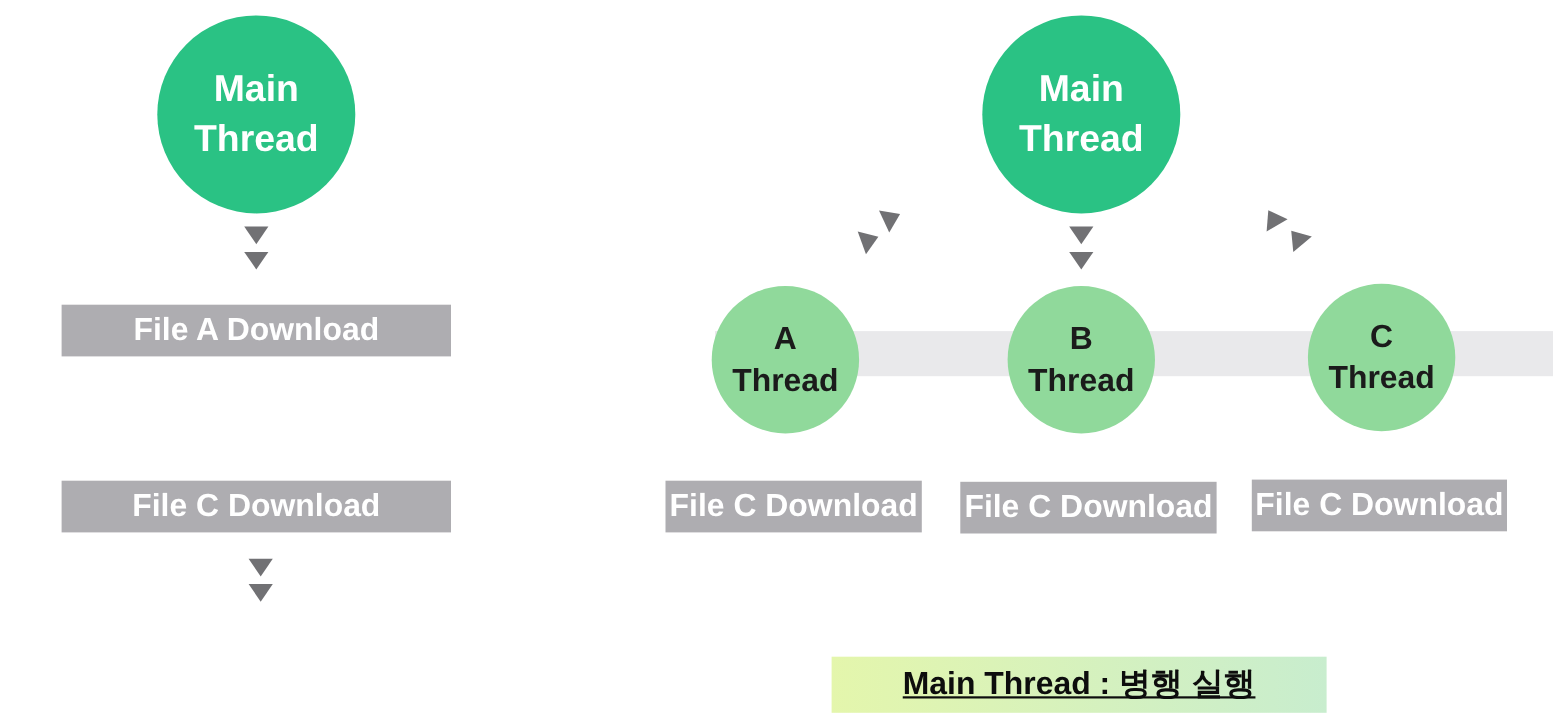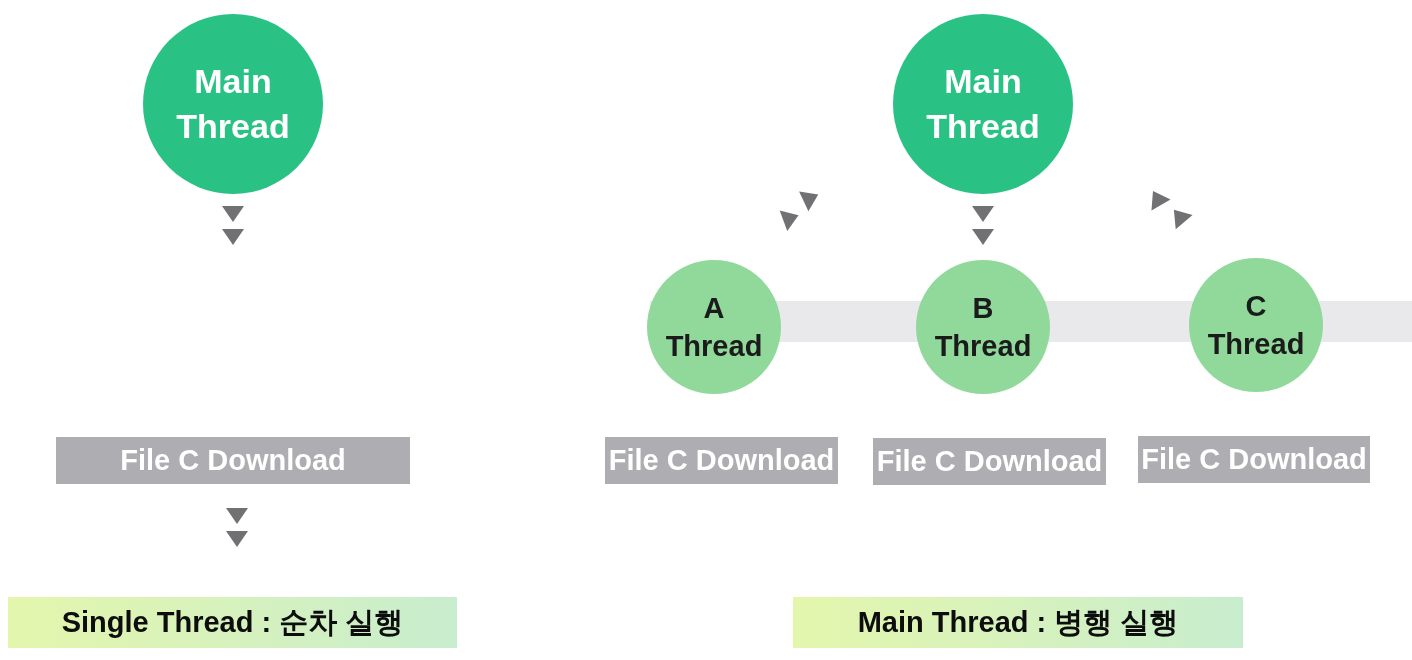--- a/index.html
+++ b/index.html
@@ -56,32 +56,32 @@
   <div class="circle main" style="left:143px;top:14px;">
     <span>Main</span>
     <span>Thread</span>
   </div>
 
   <div class="vstack" style="left:222px;top:206px;">
     <span class="tri"></span>
     <span class="tri"></span>
   </div>
 
+  <div class="gbar" style="left:56px;top:277px;width:354px;">
+    <span>File A Download</span>
+  </div>
   <div class="gbar" style="left:56px;top:437px;width:354px;">
     <span>File C Download</span>
   </div>
 
   <div class="vstack" style="left:226px;top:508px;">
     <span class="tri"></span>
     <span class="tri"></span>
   </div>
 
-  <div class="caption" style="left:8px;top:597px;width:449px;">
-    <span>Single Thread : 순차 실행</span>
-  </div>
 
   <div class="circle main" style="left:893px;top:14px;">
     <span>Main</span>
     <span>Thread</span>
   </div>
 
   <div class="diag" style="left:780px;top:188px;">
     <span class="tri" style="left:20px;top:2px;transform:rotate(245deg);"></span>
     <span class="tri" style="left:0px;top:22px;transform:rotate(250deg);"></span>
   </div>
@@ -114,17 +114,17 @@
   <div class="gbar" style="left:605px;top:437px;width:233px;">
     <span>File C Download</span>
   </div>
   <div class="gbar" style="left:873px;top:438px;width:233px;">
     <span>File C Download</span>
   </div>
   <div class="gbar" style="left:1138px;top:436px;width:232px;">
     <span>File C Download</span>
   </div>
 
-  <div class="caption" style="left:793px;top:597px;width:450px;">
+  <div class="caption" style="left:756px;top:597px;width:450px;text-decoration:underline;">
     <span>Main Thread : 병행 실행</span>
   </div>
 
 </div>
 
 </body></html>

